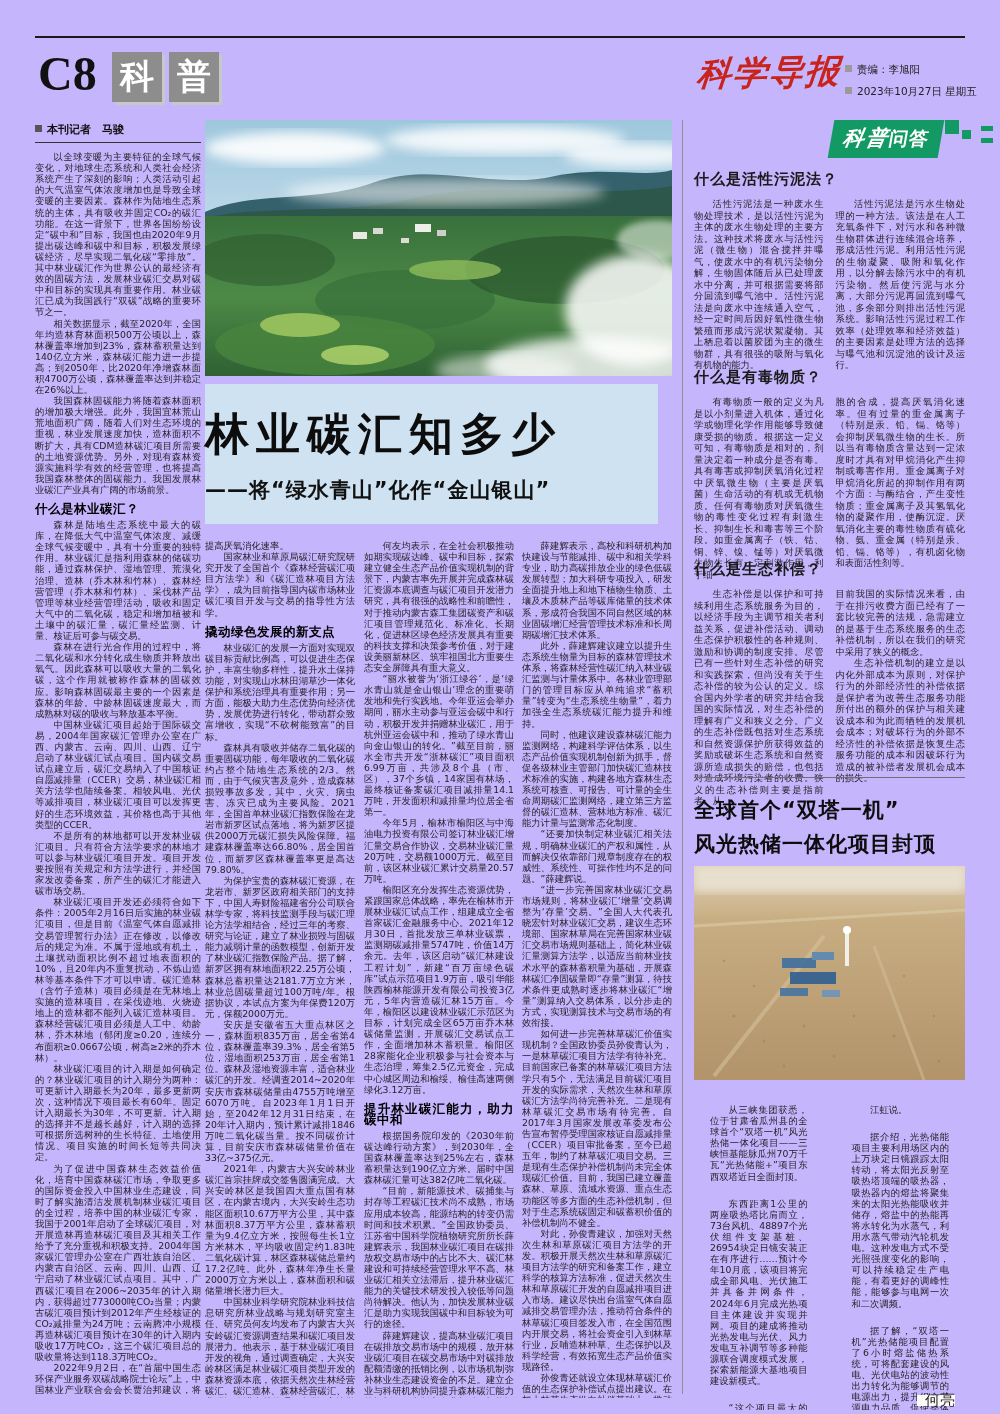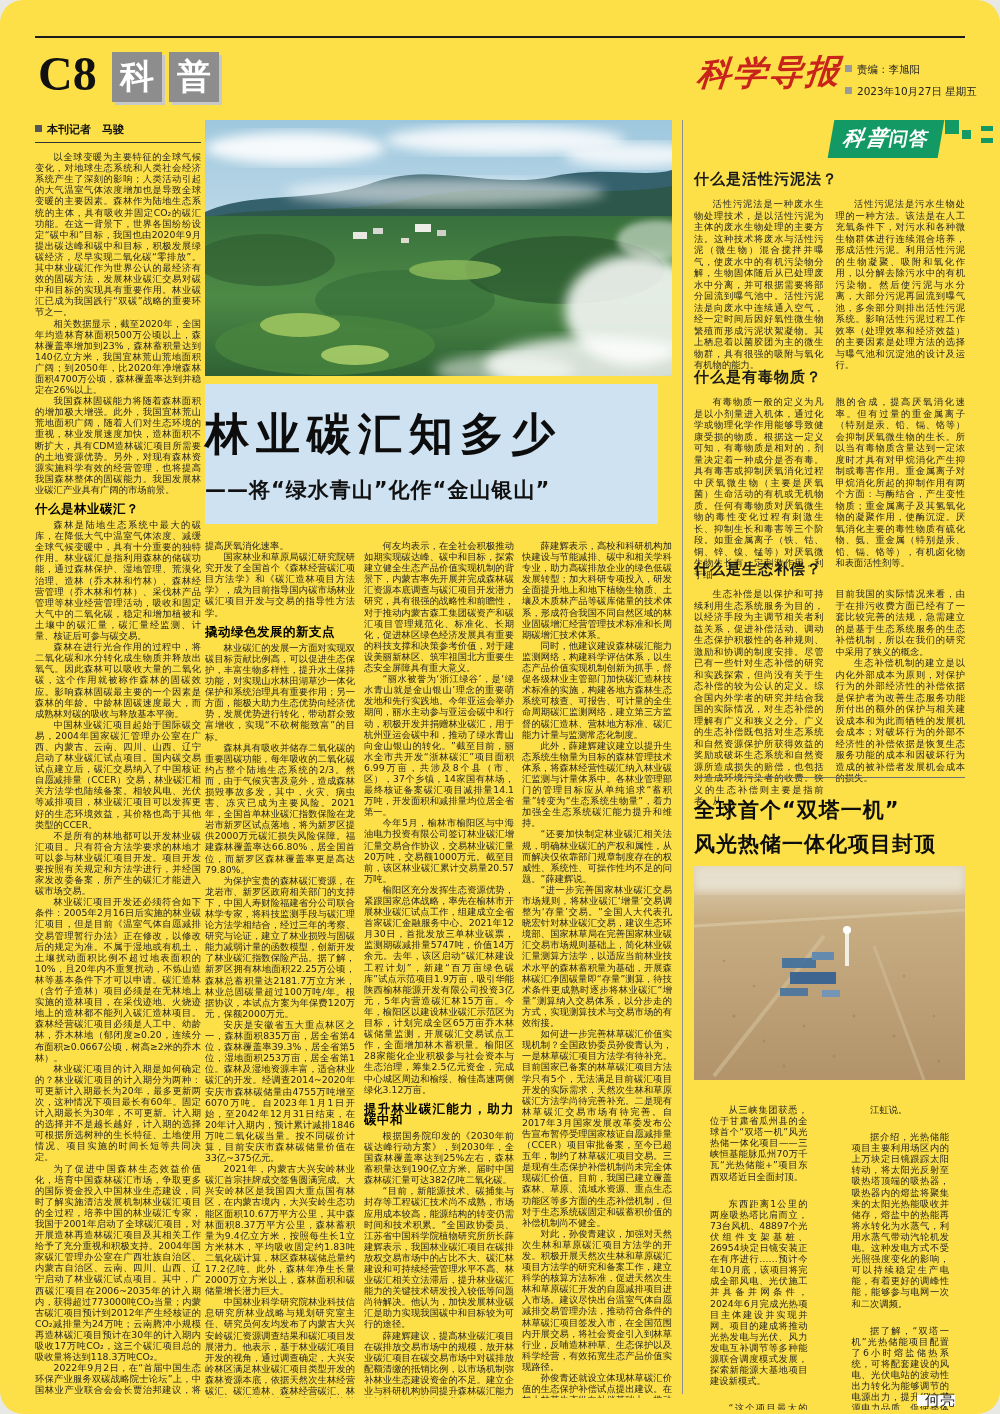--- a/index.html
+++ b/index.html
@@ -1,17 +1,17 @@
 <!DOCTYPE html>
 <html><head>
 <meta charset="utf-8">
 <style>
   html,body{margin:0;padding:0;background:#e8e8e4;}
-  .page{position:relative;width:1000px;height:1414px;background:#fde047;margin:0 auto;
-        font-family:"DejaVu Sans","Liberation Sans",sans-serif;color:#222;overflow:hidden;border-radius:23px;}
+  .page{position:relative;width:1000px;height:1414px;background:#c4b5fd;margin:0 auto;
+        font-family:"DejaVu Sans","Liberation Sans",sans-serif;color:#222;overflow:hidden;}
   .rule-top{position:absolute;left:35px;top:36px;width:930px;height:2px;background:#1a1a1a;}
   
   .c8{position:absolute;left:38px;top:46px;font-family:"Liberation Serif","DejaVu Serif",serif;
       font-weight:bold;font-size:48px;color:#111;}
   .sec-blocks{position:absolute;left:112px;top:52px;display:flex;gap:7px;}
   .blk{width:50px;height:50px;background:#8d8d8d;color:#fff;font-size:34px;font-weight:bold;
        display:flex;align-items:center;justify-content:center;box-shadow:3px 3px 0 #c8c8c6;}
   .masthead{position:absolute;left:697px;top:50px;color:#c9241c;font-size:34px;font-weight:bold;
             font-style:italic;transform:skewX(-6deg) rotate(-1deg);letter-spacing:2px;white-space:nowrap;}
   .pubinfo{position:absolute;left:845px;top:58px;font-size:10.5px;line-height:22px;color:#222;white-space:nowrap;}
@@ -125,21 +125,21 @@
 
   <div class="bluebox">
     <div class="main-title">林业碳汇知多少</div>
     <div class="main-sub">——将“绿水青山”化作“金山银山”</div>
   </div>
 
   <div class="ncol" id="col1">
     <div class="byline"><span class="sq" style="background:#555"></span><span>本刊记者　马骏</span></div>
     <div>
         <p>以全球变暖为主要特征的全球气候变化，对地球生态系统和人类社会经济系统产生了深刻的影响；人类活动引起的大气温室气体浓度增加也是导致全球变暖的主要因素。森林作为陆地生态系统的主体，具有吸收并固定CO₂的碳汇功能。在这一背景下，世界各国纷纷设定“碳中和”目标，我国也由2020年9月提出碳达峰和碳中和目标，积极发展绿碳经济，尽早实现二氧化碳“零排放”。其中林业碳汇作为世界公认的最经济有效的固碳方法，发展林业碳汇交易对碳中和目标的实现具有重要作用。林业碳汇已成为我国践行“双碳”战略的重要环节之一。</p>
-        <p>相关数据显示，截至2020年，全国年均造林育林面积500万公顷以上，森林覆盖率增加到23%，森林蓄积量达到140亿立方米，我国宜林荒山荒地面积广阔；到2050年，比2020年净增森林面积4700万公顷，森林覆盖率达到并稳定在26%以上。</p>
+        <p>相关数据显示，截至2020年，全国年均造林育林面积500万公顷以上，森林覆盖率增加到23%，森林蓄积量达到140亿立方米，森林碳汇能力进一步提高；到2050年，比2020年净增森林面积4700万公顷，森林覆盖率达到并稳定在26%以上。</p>
         <p>我国森林固碳能力将随着森林面积的增加极大增强。此外，我国宜林荒山荒地面积广阔，随着人们对生态环境的重视，林业发展速度加快，造林面积不断扩大，具有CDM造林碳汇项目所需要的土地资源优势。另外，对现有森林资源实施科学有效的经营管理，也将提高我国森林整体的固碳能力。我国发展林业碳汇产业具有广阔的市场前景。</p>
       </div>
     <div class="subhead">什么是林业碳汇？</div>
     <div>
         <p>森林是陆地生态系统中最大的碳库，在降低大气中温室气体浓度、减缓全球气候变暖中，具有十分重要的独特作用。林业碳汇是指利用森林的储碳功能，通过森林保护、湿地管理、荒漠化治理、造林（乔木林和竹林）、森林经营管理（乔木林和竹林）、采伐林产品管理等林业经营管理活动，吸收和固定大气中的二氧化碳，稳定和增加植被和土壤中的碳汇量，碳汇量经监测、计量、核证后可参与碳交易。</p>
         <p>森林在进行光合作用的过程中，将二氧化碳和水分转化成生物质并释放出氧气。因此森林可以吸收大量的二氧化碳，这个作用就被称作森林的固碳效应。影响森林固碳最主要的一个因素是森林的年龄。中龄林固碳速度最大，而成熟林对碳的吸收与释放基本平衡。</p>
         <p>中国林业碳汇项目起始于国际碳交易，2004年国家碳汇管理办公室在广西、内蒙古、云南、四川、山西、辽宁启动了林业碳汇试点项目。国内碳交易试点建立后，碳汇交易纳入了中国核证自愿减排量（CCER）交易，林业碳汇相关方法学也陆续备案。相较风电、光伏等减排项目，林业碳汇项目可以发挥更好的生态环境效益，其价格也高于其他类型的CCER。</p>
         <p>不是所有的林地都可以开发林业碳汇项目。只有符合方法学要求的林地才可以参与林业碳汇项目开发。项目开发要按照有关规定和方法学进行，并经国家发改委备案，所产生的碳汇才能进入碳市场交易。</p>
         <p>林业碳汇项目开发还必须符合如下条件：2005年2月16日后实施的林业碳汇项目，但是目前《温室气体自愿减排交易管理暂行办法》正在修改，以修改后的规定为准。不属于湿地或有机土，土壤扰动面积比例不超过地表面积的10%，且20年内不重复扰动，不炼山造林等基本条件下才可以申请。碳汇造林（含竹子造林）项目必须是在无林地上实施的造林项目，在采伐迹地、火烧迹地上的造林都不能列入碳汇造林项目。森林经营碳汇项目必须是人工中、幼龄林，乔木林地（郁闭度≥0.20，连续分布面积≥0.0667公顷，树高≥2米的乔木林）。</p>
         <p>林业碳汇项目的计入期是如何确定的？林业碳汇项目的计入期分为两种：可更新计入期最长为20年，最多更新两次，这种情况下项目最长有60年。固定计入期最长为30年，不可更新。计入期的选择并不是越长越好，计入期的选择可根据所选树种的生长特征、土地使用情况、项目实施的时间长短等共同决定。</p>
@@ -175,22 +175,22 @@
     <div>
         <p>根据国务院印发的《2030年前碳达峰行动方案》，到2030年，全国森林覆盖率达到25%左右，森林蓄积量达到190亿立方米。届时中国森林碳汇量可达382亿吨二氧化碳。</p>
         <p>“目前，新能源技术、碳捕集与封存等工程碳汇技术尚不成熟，市场应用成本较高，能源结构的转变仍需时间和技术积累。”全国政协委员、江苏省中国科学院植物研究所所长薛建辉表示，我国林业碳汇项目在碳排放权交易市场中的占比不大、碳汇林建设和可持续经营管理水平不高、林业碳汇相关立法滞后，提升林业碳汇能力的关键技术研发投入较低等问题尚待解决。他认为，加快发展林业碳汇是助力实现我国碳中和目标较为可行的途径。</p>
         <p>薛建辉建议，提高林业碳汇项目在碳排放交易市场中的规模，放开林业碳汇项目在碳交易市场中对碳排放配额清缴的抵销比例，以市场机制弥补林业生态建设资金的不足。建立企业与科研机构协同提升森林碳汇能力的机制，研究制定企业与科研机构深度合作的机制，将企业的碳排放权资金与科研单位的研发能力结合起来，共同研发提升林业碳汇能力的关键技术，弥补政府财政补贴林业生态建设资金的不足。</p>
       </div>
   </div>
 
   <div class="ncol" id="col4">
     <div>
         <p>薛建辉表示，高校和科研机构加快建设与节能减排、碳中和相关学科专业，助力高碳排放企业的绿色低碳发展转型；加大科研专项投入，研发全面提升地上和地下植物生物质、土壤及木质林产品等碳库储量的技术体系，形成符合我国不同自然区域的林业固碳增汇经营管理技术标准和长周期碳增汇技术体系。</p>
+        <p>此外，薛建辉建议建立以提升生态系统生物量为目标的森林管理技术体系，将森林经营性碳汇纳入林业碳汇监测与计量体系中。各林业管理部门的管理目标应从单纯追求“蓄积量”转变为“生态系统生物量”，着力加强全生态系统碳汇能力提升和维持。</p>
         <p>同时，他建议建设森林碳汇能力监测网络，构建科学评估体系，以生态产品价值实现机制创新为抓手，督促各级林业主管部门加快碳汇造林技术标准的实施，构建各地方森林生态系统可核查、可报告、可计量的全生命周期碳汇监测网络，建立第三方监督的碳汇造林、营林地方标准、碳汇能力计量与监测常态化制度。</p>
-        <p>此外，薛建辉建议建立以提升生态系统生物量为目标的森林管理技术体系，将森林经营性碳汇纳入林业碳汇监测与计量体系中。各林业管理部门的管理目标应从单纯追求“蓄积量”转变为“生态系统生物量”，着力加强全生态系统碳汇能力提升和维持。</p>
         <p>“还要加快制定林业碳汇相关法规，明确林业碳汇的产权和属性，从而解决仅依靠部门规章制度存在的权威性、系统性、可操作性均不足的问题。”薛建辉说。</p>
         <p>“进一步完善国家林业碳汇交易市场规则，将林业碳汇‘增量’交易调整为‘存量’交易。”全国人大代表孔晓宏针对林业碳汇交易，建议生态环境部、国家林草局在完善国家林业碳汇交易市场规则基础上，简化林业碳汇量测算方法学，以适应当前林业技术水平的森林蓄积量为基础，开展森林碳汇净固碳量即“存量”测算，待技术条件更成熟时逐步将林业碳汇“增量”测算纳入交易体系，以分步走的方式，实现测算技术与交易市场的有效衔接。</p>
         <p>如何进一步完善林草碳汇价值实现机制？全国政协委员孙俊青认为，一是林草碳汇项目方法学有待补充。目前国家已备案的林草碳汇项目方法学只有5个，无法满足目前碳汇项目开发的实际需求，天然次生林和草原碳汇方法学尚待完善补充。二是现有林草碳汇交易市场有待完善。自2017年3月国家发展改革委发布公告宣布暂停受理国家核证自愿减排量（CCER）项目审批备案，至今已超五年，制约了林草碳汇项目交易。三是现有生态保护补偿机制尚未完全体现碳汇价值。目前，我国已建立覆盖森林、草原、流域水资源、重点生态功能区等多方面的生态补偿机制，但对于生态系统碳固定和碳蓄积价值的补偿机制尚不健全。</p>
         <p>对此，孙俊青建议，加强对天然次生林和草原碳汇项目方法学的开发。积极开展天然次生林和草原碳汇项目方法学的研究和备案工作，建立科学的核算方法标准，促进天然次生林和草原碳汇开发的自愿减排项目进入市场。建议尽快出台温室气体自愿减排交易管理办法，推动符合条件的林草碳汇项目签发入市，在全国范围内开展交易，将社会资金引入到林草行业，反哺造林种草、生态保护以及科学经营，有效拓宽生态产品价值实现路径。</p>
         <p>孙俊青还就设立体现林草碳汇价值的生态保护补偿试点提出建议。在加大林草生态纵向补偿基础上，推动设立林草碳汇横向补偿试点，推动林草固碳量大的地区获得更多收益，助力“双碳”战略目标实现。</p>
       </div>
   </div>
 
   <div class="vrule"></div>
 

